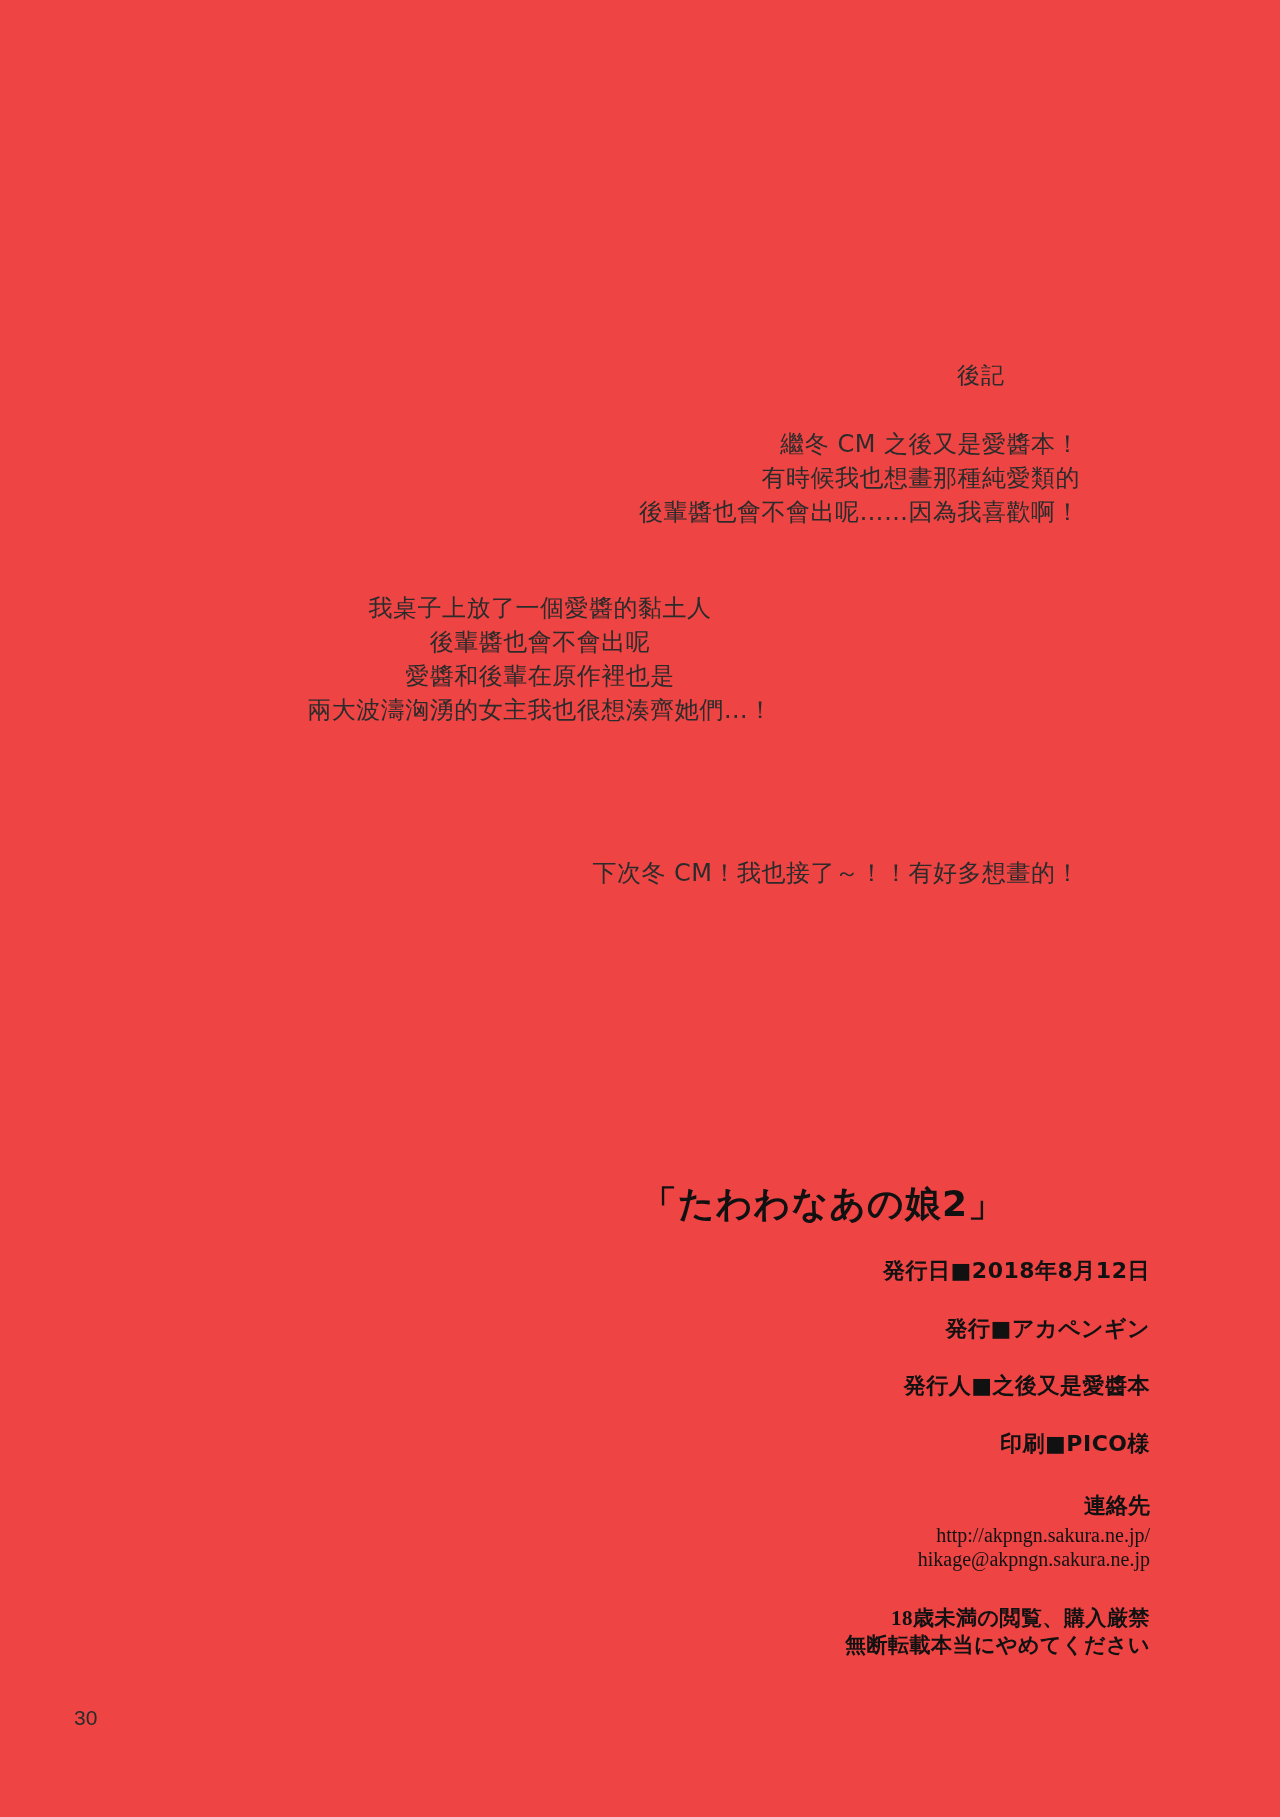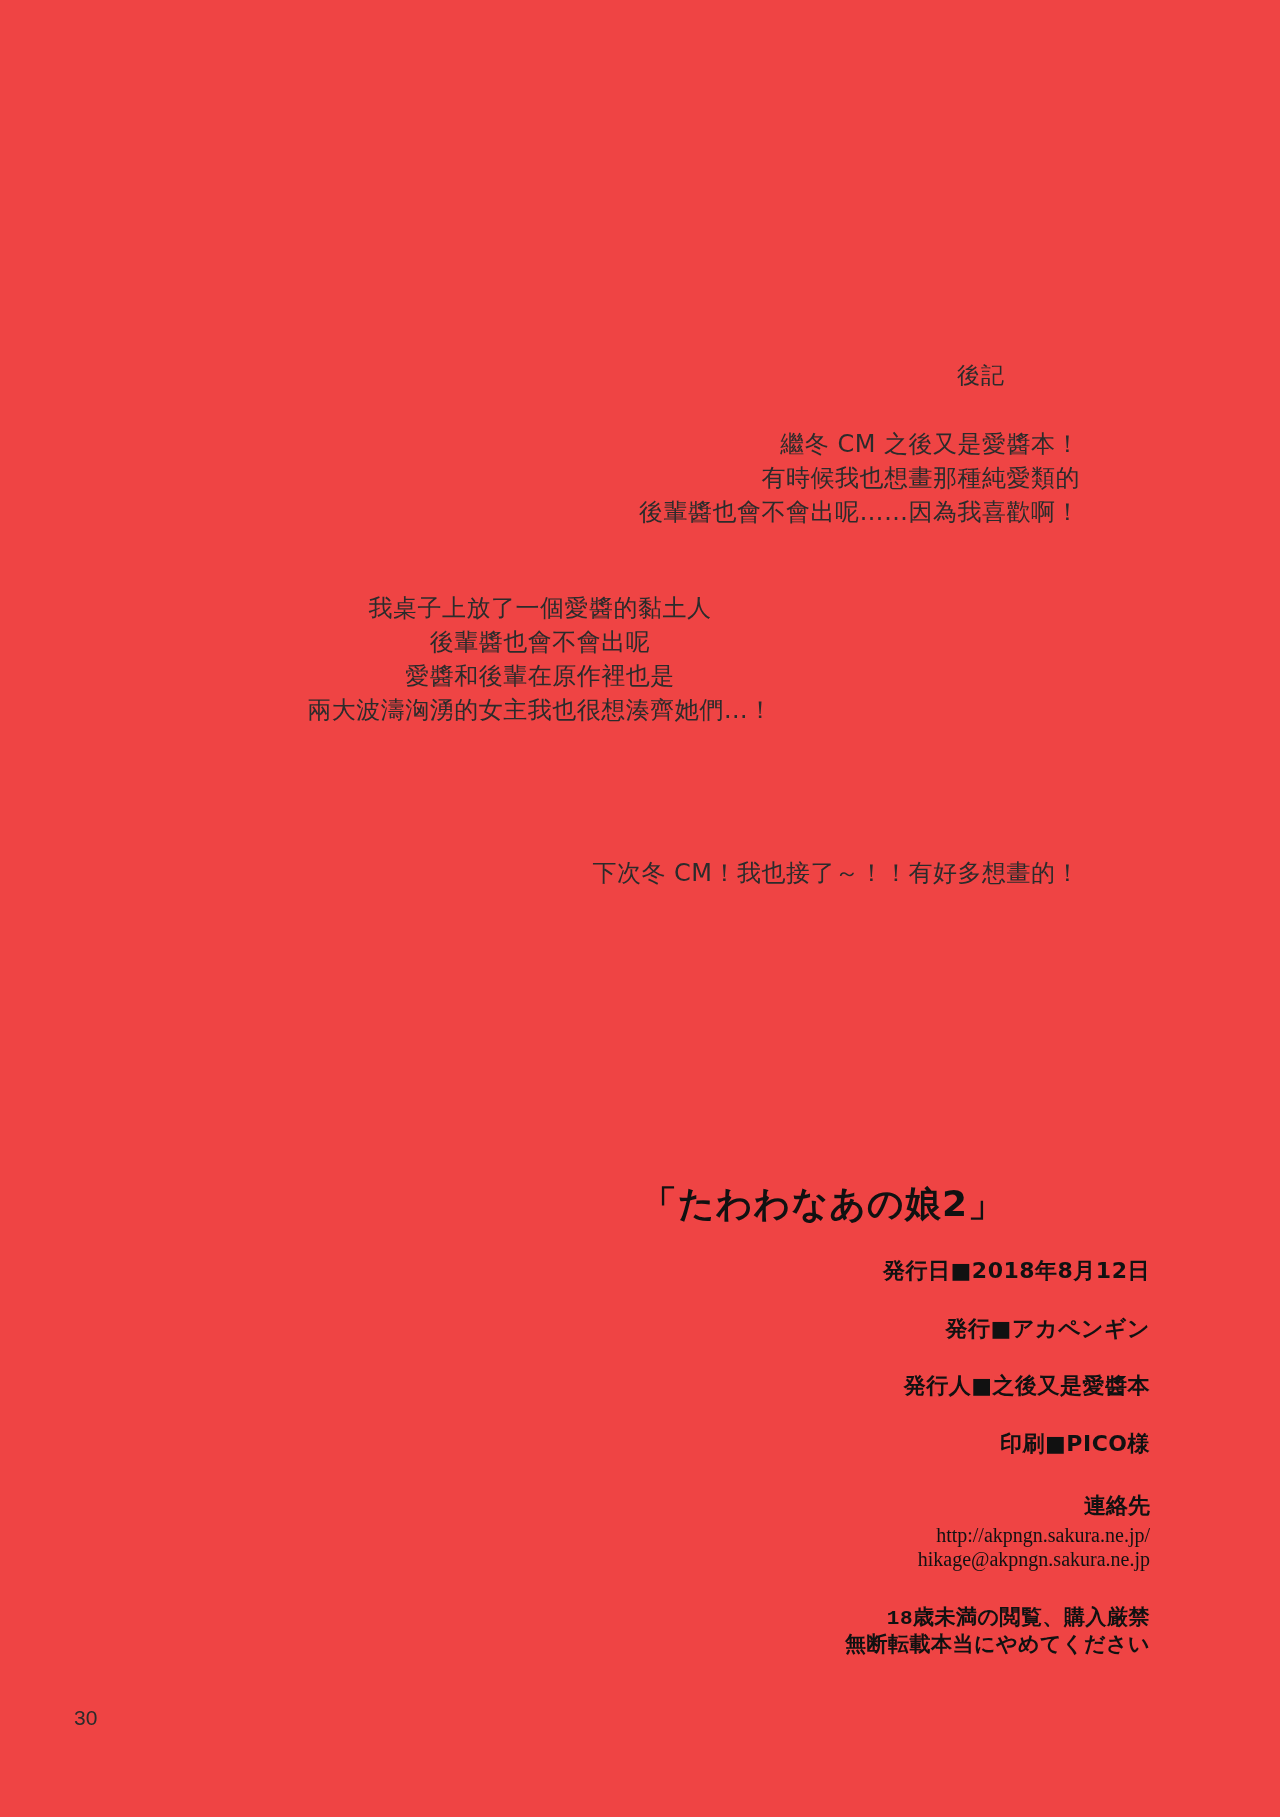--- a/index.html
+++ b/index.html
@@ -93,21 +93,21 @@
     font-family: "Liberation Serif", serif;
     font-size: 20px;
     line-height: 1.2;
     color: #111111;
     letter-spacing: 0px;
   }
   .notice-block {
     margin-top: 34px;
   }
   .notice-line {
-    font-family: Liberation Mono, monospace;
+    font-family: Liberation Serif, serif;
     font-weight: bold;
     font-size: 21px;
     line-height: 1.3;
     color: #111111;
     letter-spacing: 0.5px;
   }
 
   
   .page-number {
     position: absolute;

